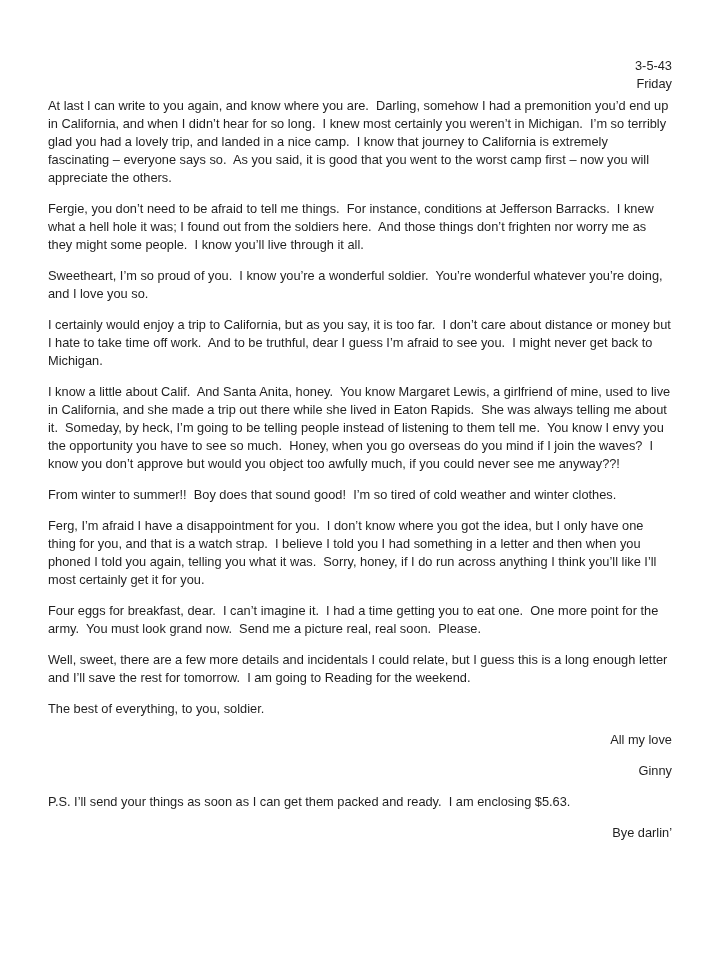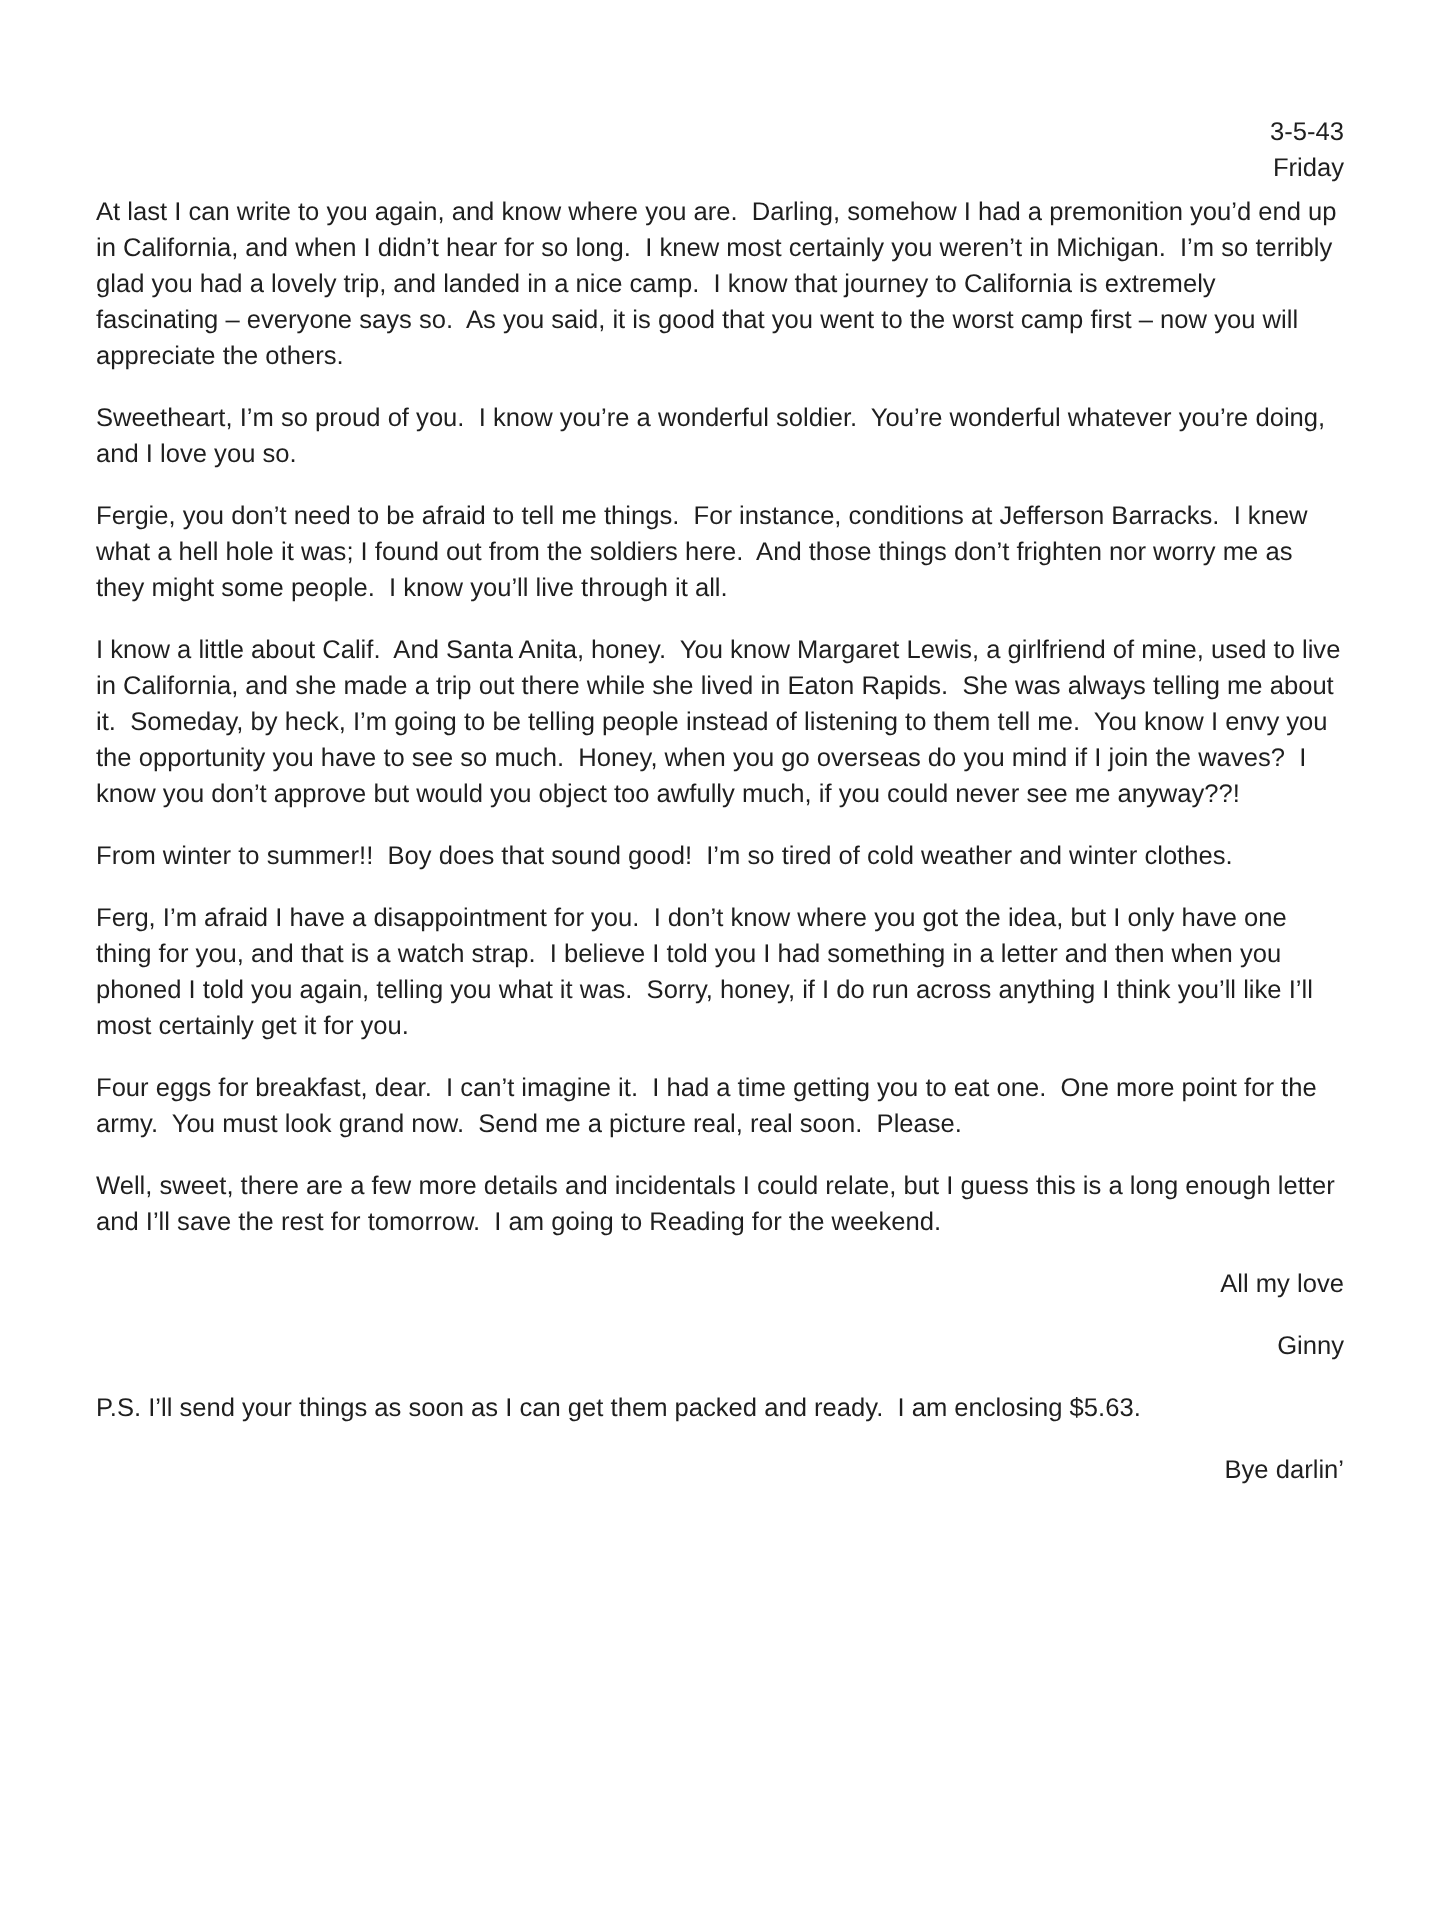--- a/index.html
+++ b/index.html
@@ -39,27 +39,29 @@
 
 <div class="page">
 
   <div class="date-block">
     <div>3-5-43</div>
     <div>Friday</div>
   </div>
 
 
   <p>At last I can write to you again, and know where you are.  Darling, somehow I had a premonition you’d end up in California, and when I didn’t hear for so long.  I knew most certainly you weren’t in Michigan.  I’m so terribly glad you had a lovely trip, and landed in a nice camp.  I know that journey to California is extremely fascinating – everyone says so.  As you said, it is good that you went to the worst camp first – now you will appreciate the others.</p>
+  <p>Fergie, you don’t need to be afraid to tell me things.  For instance, conditions at Jefferson Barracks.  I knew what a hell hole it was; I found out from the soldiers here.  And those things don’t frighten nor worry me as they might some people.  I know you’ll live through it all.</p>
   <p>Sweetheart, I’m so proud of you.  I know you’re a wonderful soldier.  You’re wonderful whatever you’re doing, and I love you so.</p>
-  <p>Fergie, you don’t need to be afraid to tell me things.  For instance, conditions at Jefferson Barracks.  I knew what a hell hole it was; I found out from the soldiers here.  And those things don’t frighten nor worry me as they might some people.  I know you’ll live through it all.</p>
+  <p>I certainly would enjoy a trip to California, but as you say, it is too far.  I don’t care about distance or money but I hate to take time off work.  And to be truthful, dear I guess I’m afraid to see you.  I might never get back to Michigan.</p>
   <p>I know a little about Calif.  And Santa Anita, honey.  You know Margaret Lewis, a girlfriend of mine, used to live in California, and she made a trip out there while she lived in Eaton Rapids.  She was always telling me about it.  Someday, by heck, I’m going to be telling people instead of listening to them tell me.  You know I envy you the opportunity you have to see so much.  Honey, when you go overseas do you mind if I join the waves?  I know you don’t approve but would you object too awfully much, if you could never see me anyway??!</p>
   <p>From winter to summer!!  Boy does that sound good!  I’m so tired of cold weather and winter clothes.</p>
   <p>Ferg, I’m afraid I have a disappointment for you.  I don’t know where you got the idea, but I only have one thing for you, and that is a watch strap.  I believe I told you I had something in a letter and then when you phoned I told you again, telling you what it was.  Sorry, honey, if I do run across anything I think you’ll like I’ll most certainly get it for you.</p>
   <p>Four eggs for breakfast, dear.  I can’t imagine it.  I had a time getting you to eat one.  One more point for the army.  You must look grand now.  Send me a picture real, real soon.  Please.</p>
   <p>Well, sweet, there are a few more details and incidentals I could relate, but I guess this is a long enough letter and I’ll save the rest for tomorrow.  I am going to Reading for the weekend.</p>
+  <p>The best of everything, to you, soldier.</p>
 
   <p class="center">All my love</p>
   <p class="center">Ginny</p>
 
   <p>P.S. I’ll send your things as soon as I can get them packed and ready.  I am enclosing $5.63.</p>
 
   <p class="center">Bye darlin’</p>
 
 </div>
 

